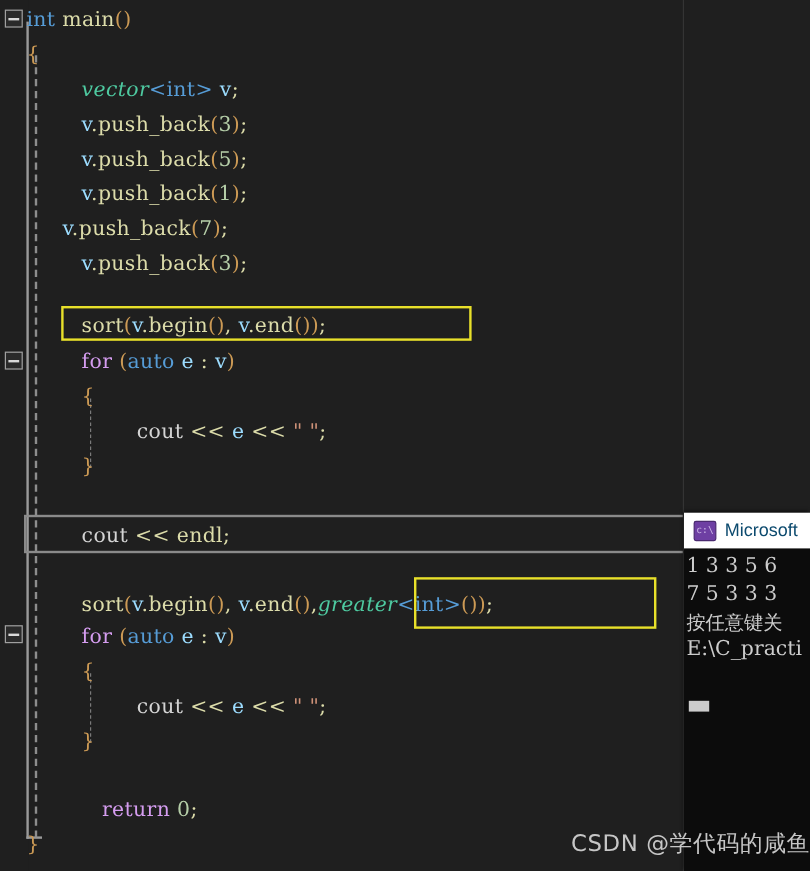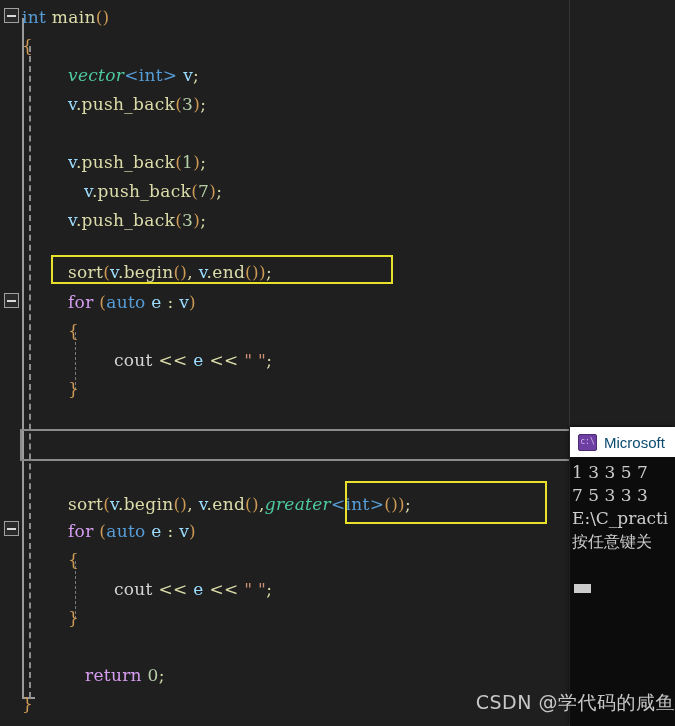--- a/index.html
+++ b/index.html
@@ -232,37 +232,39 @@
     <div class="fold" style="left:4px;top:521px;"></div>
 
     <div class="code-line" style="top:3px;left:22px;"><span class="type">int</span><span class="plain"> </span><span class="fn">main</span><span class="brace">()</span></div>
 
     <div class="code-line" style="top:32px;left:22px;"><span class="brace">{</span></div>
 
     <div class="code-line" style="top:61px;left:68px;"><span class="cls">vector</span><span class="angle">&lt;</span><span class="type">int</span><span class="angle">&gt;</span><span class="plain"> </span><span class="var">v</span><span class="sep">;</span></div>
 
     <div class="code-line" style="top:90px;left:68px;"><span class="var">v</span><span class="sep">.</span><span class="fn">push_back</span><span class="brace">(</span><span class="num">3</span><span class="brace">)</span><span class="sep">;</span></div>
 
+    <div class="code-line" style="top:119px;left:68px;"><span class="var">v</span><span class="sep">.</span><span class="fn">push_back</span><span class="brace">(</span><span class="num">5</span><span class="brace">)</span><span class="sep">;</span></div>
 
     <div class="code-line" style="top:148px;left:68px;"><span class="var">v</span><span class="sep">.</span><span class="fn">push_back</span><span class="brace">(</span><span class="num">1</span><span class="brace">)</span><span class="sep">;</span></div>
 
-    <div class="code-line" style="top:177px;left:84px;text-align:right;"><span class="var">v</span><span class="sep">.</span><span class="fn">push_back</span><span class="brace">(</span><span class="num">7</span><span class="brace">)</span><span class="sep">;</span></div>
+    <div class="code-line" style="top:177px;left:52px;text-align:right;"><span class="var">v</span><span class="sep">.</span><span class="fn">push_back</span><span class="brace">(</span><span class="num">7</span><span class="brace">)</span><span class="sep">;</span></div>
 
     <div class="code-line" style="top:206px;left:68px;"><span class="var">v</span><span class="sep">.</span><span class="fn">push_back</span><span class="brace">(</span><span class="num">3</span><span class="brace">)</span><span class="sep">;</span></div>
 
     <div class="code-line" style="top:258px;left:68px;"><span class="fn">sort</span><span class="brace">(</span><span class="var">v</span><span class="sep">.</span><span class="fn">begin</span><span class="brace">()</span><span class="sep">,</span><span class="plain"> </span><span class="var">v</span><span class="sep">.</span><span class="fn">end</span><span class="brace">())</span><span class="sep">;</span></div>
 
     <div class="code-line" style="top:288px;left:68px;"><span class="kw">for</span><span class="plain"> </span><span class="brace">(</span><span class="type">auto</span><span class="plain"> </span><span class="var">e</span><span class="plain"> </span><span class="sep">:</span><span class="plain"> </span><span class="var">v</span><span class="brace">)</span></div>
 
     <div class="code-line" style="top:317px;left:68px;"><span class="brace">{</span></div>
 
     <div class="code-line" style="top:346px;left:114px;"><span class="plain">cout</span><span class="plain"> </span><span class="sep">&lt;&lt;</span><span class="plain"> </span><span class="var">e</span><span class="plain"> </span><span class="sep">&lt;&lt;</span><span class="plain"> </span><span class="str">" "</span><span class="sep">;</span></div>
 
     <div class="code-line" style="top:375px;left:68px;"><span class="brace">}</span></div>
 
+    <div class="code-line" style="top:433px;left:68px;"><span class="plain">cout</span><span class="plain"> </span><span class="sep">&lt;&lt;</span><span class="plain"> </span><span class="fn">endl</span><span class="sep">;</span></div>
 
     <div class="code-line" style="top:490px;left:68px;"><span class="fn">sort</span><span class="brace">(</span><span class="var">v</span><span class="sep">.</span><span class="fn">begin</span><span class="brace">()</span><span class="sep">,</span><span class="plain"> </span><span class="var">v</span><span class="sep">.</span><span class="fn">end</span><span class="brace">()</span><span class="sep">,</span><span class="cls">greater</span><span class="angle">&lt;</span><span class="type">int</span><span class="angle">&gt;</span><span class="brace">())</span><span class="sep">;</span></div>
 
     <div class="code-line" style="top:517px;left:68px;"><span class="kw">for</span><span class="plain"> </span><span class="brace">(</span><span class="type">auto</span><span class="plain"> </span><span class="var">e</span><span class="plain"> </span><span class="sep">:</span><span class="plain"> </span><span class="var">v</span><span class="brace">)</span></div>
 
     <div class="code-line" style="top:546px;left:68px;"><span class="brace">{</span></div>
 
     <div class="code-line" style="top:575px;left:114px;"><span class="plain">cout</span><span class="plain"> </span><span class="sep">&lt;&lt;</span><span class="plain"> </span><span class="var">e</span><span class="plain"> </span><span class="sep">&lt;&lt;</span><span class="plain"> </span><span class="str">" "</span><span class="sep">;</span></div>
 
     <div class="code-line" style="top:604px;left:68px;"><span class="brace">}</span></div>
@@ -279,23 +281,23 @@
   <div class="seam"></div>
 
   <div class="console">
     <div class="console-title">
       <div class="console-icon">
           <span>c:\</span>
         </div>
       <div class="console-title-text">Microsoft</div>
     </div>
     <div class="console-body">
-      <div class="console-line">1 3 3 5 7</div>
+      <div class="console-line">1 3 3 5 6</div>
       <div class="console-line">7 5 3 3 3</div>
+      <div class="console-line cjk">按任意键关</div>
       <div class="console-line">E:\C_practi</div>
-      <div class="console-line cjk">按任意键关</div>
       <div class="console-cursor"></div>
     </div>
   </div>
 
   <div class="watermark">CSDN @学代码的咸鱼</div>
 
 </div>
 
 </body></html>

